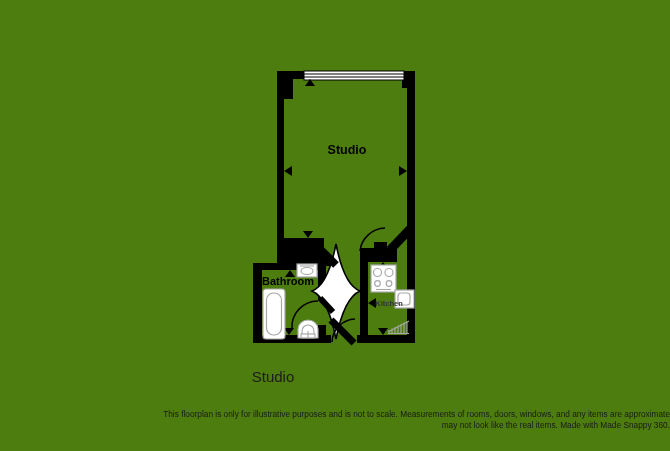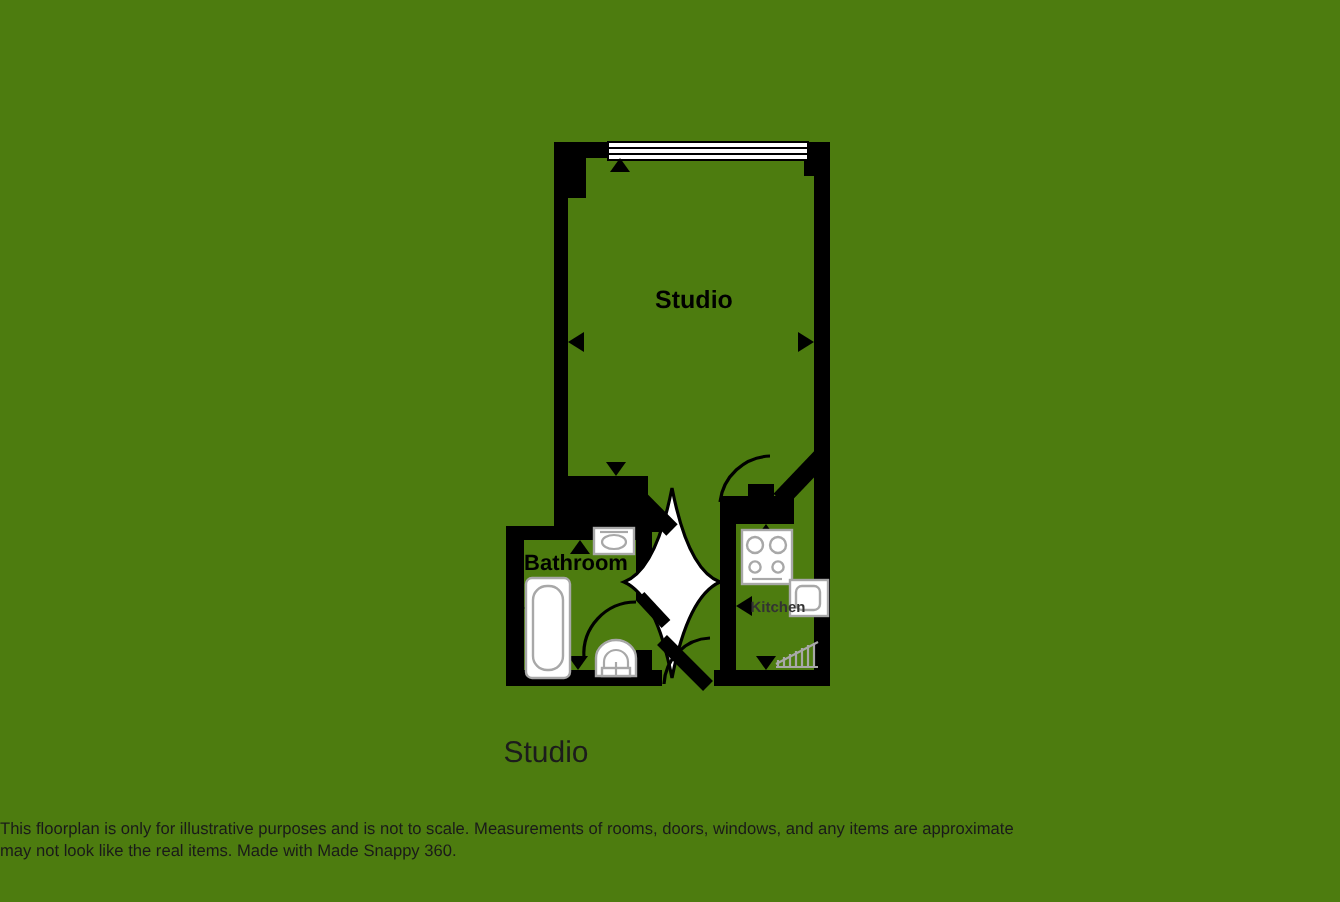--- a/index.html
+++ b/index.html
@@ -19,21 +19,21 @@
   .win-line{stroke:#000;stroke-width:1;}
   .room-label{font-family:"Liberation Sans","DejaVu Sans",sans-serif;font-weight:bold;fill:#000;}
   .lbl-studio{font-size:12.5px;}
   .lbl-bathroom{font-size:11px;}
   .lbl-kitchen{font-size:7.5px;fill:#333;}
   .caption{
     position:absolute;left:203px;top:368px;width:140px;text-align:center;
     font-size:15px;color:#1c1c1c;
   }
   .disclaimer{
-    position:absolute;left:0;top:409px;width:670px;text-align:left;
+    position:absolute;left:0;top:409px;width:670px;text-align:right;
     font-size:8.3px;line-height:10.8px;color:#1a1a1a;
   }
 </style>
 </head>
 <body>
 
 <div class="canvas">
   <svg class="plan-svg" width="670" height="451" viewBox="0 0 670 451">
 
     <g>

